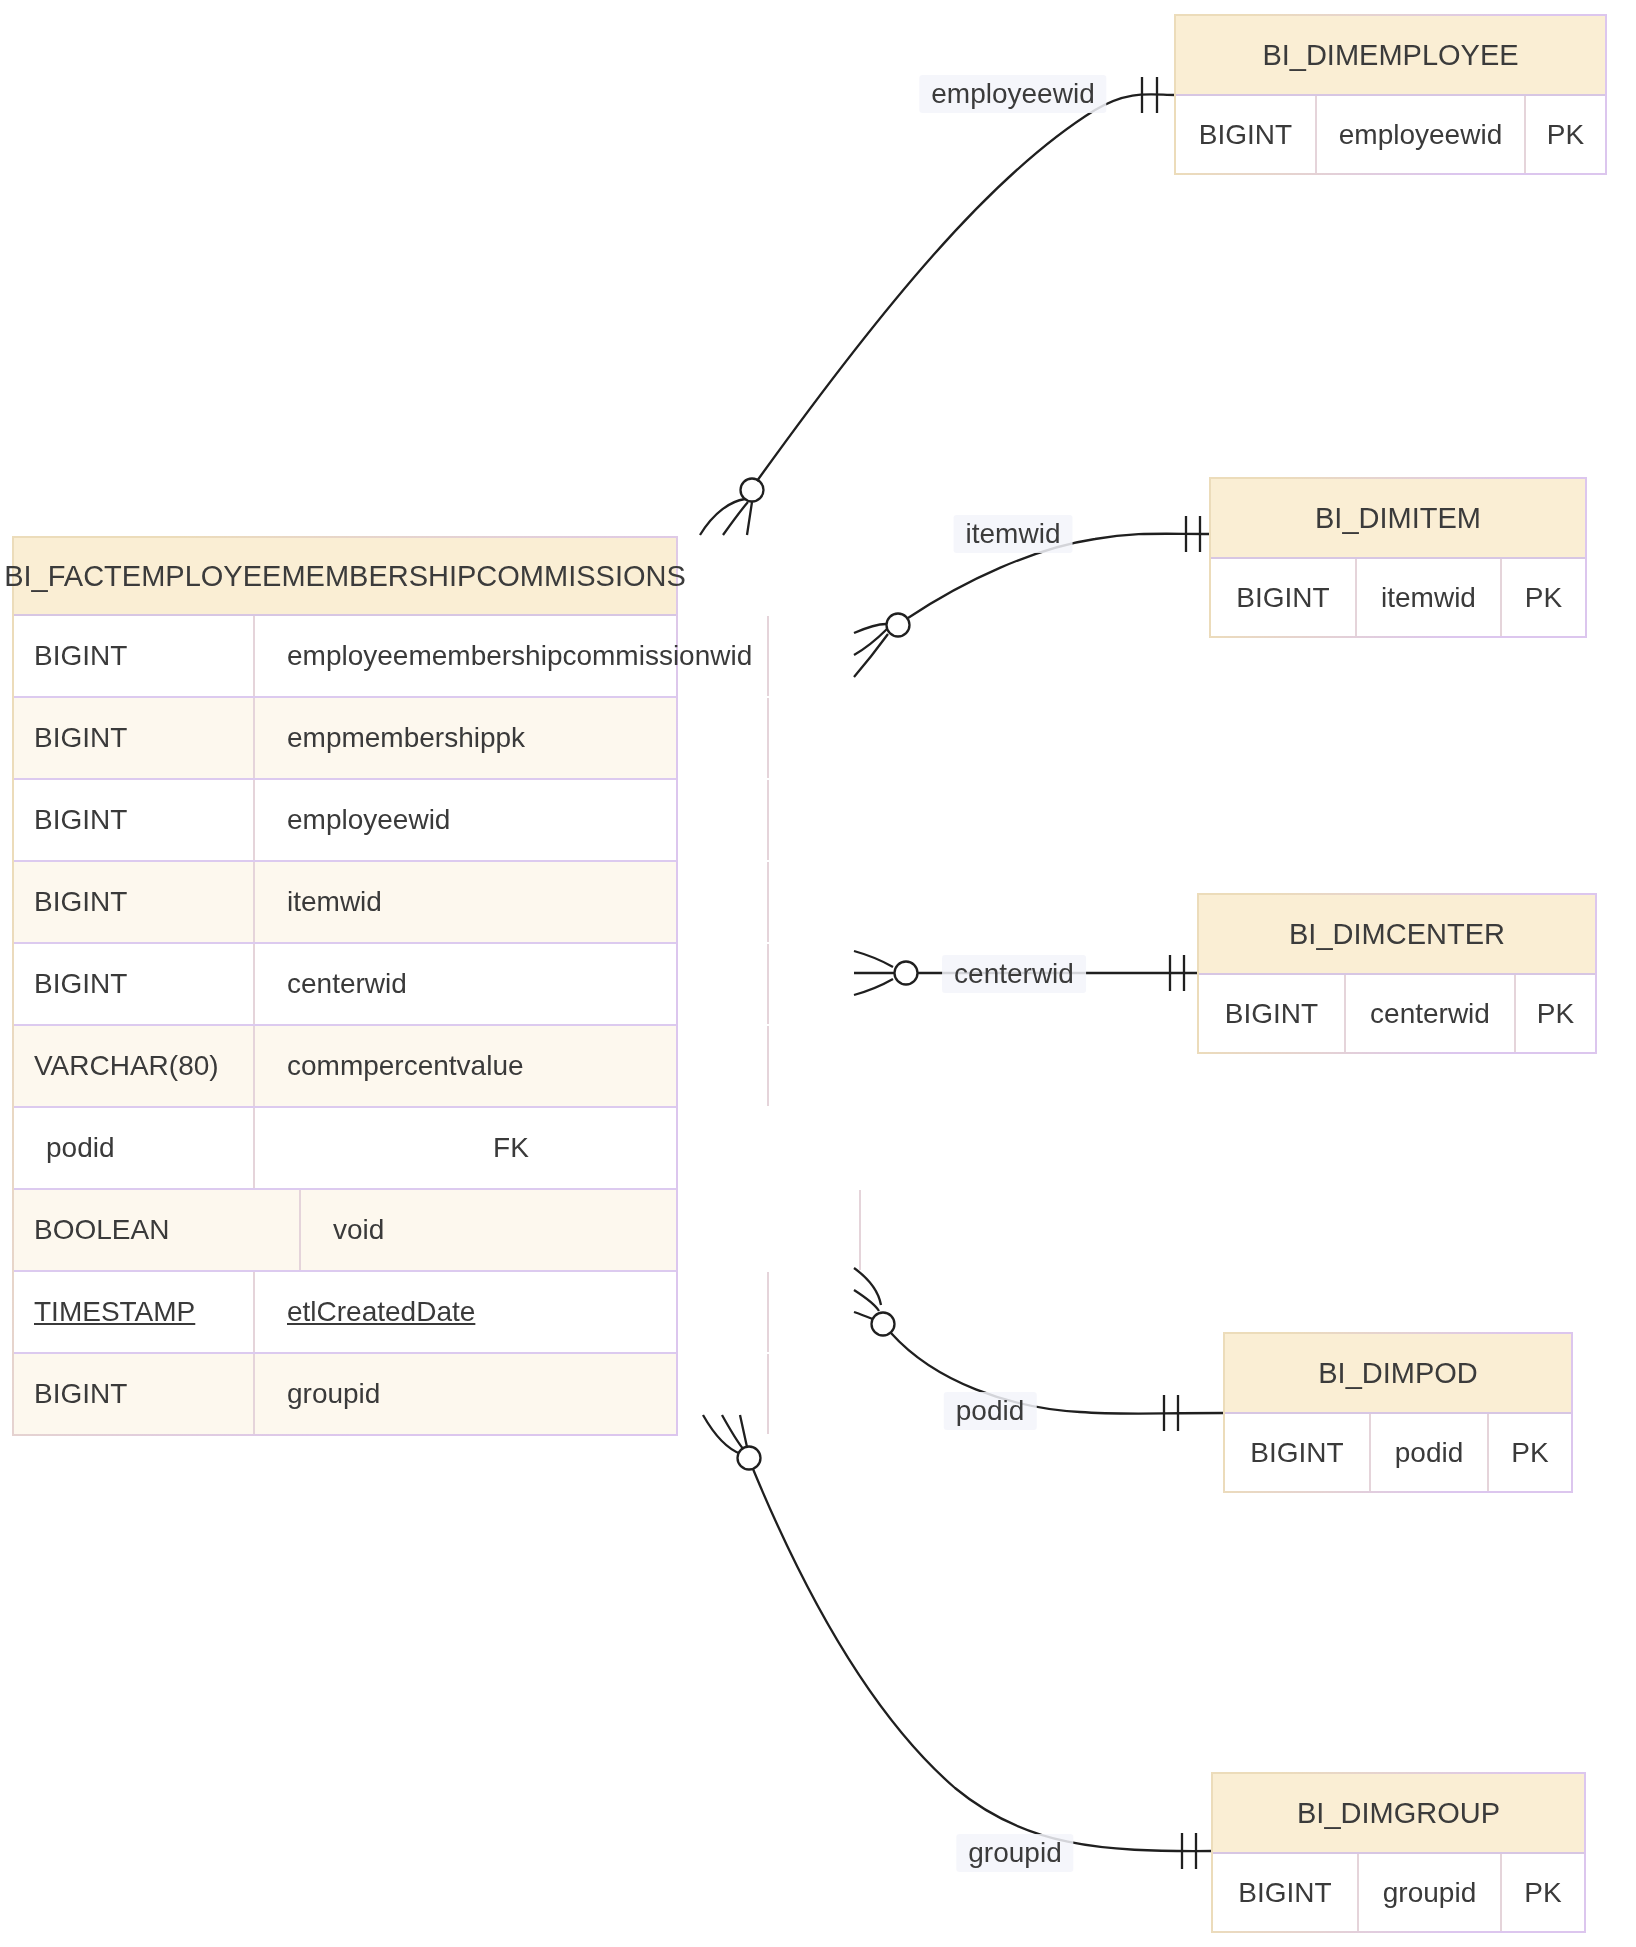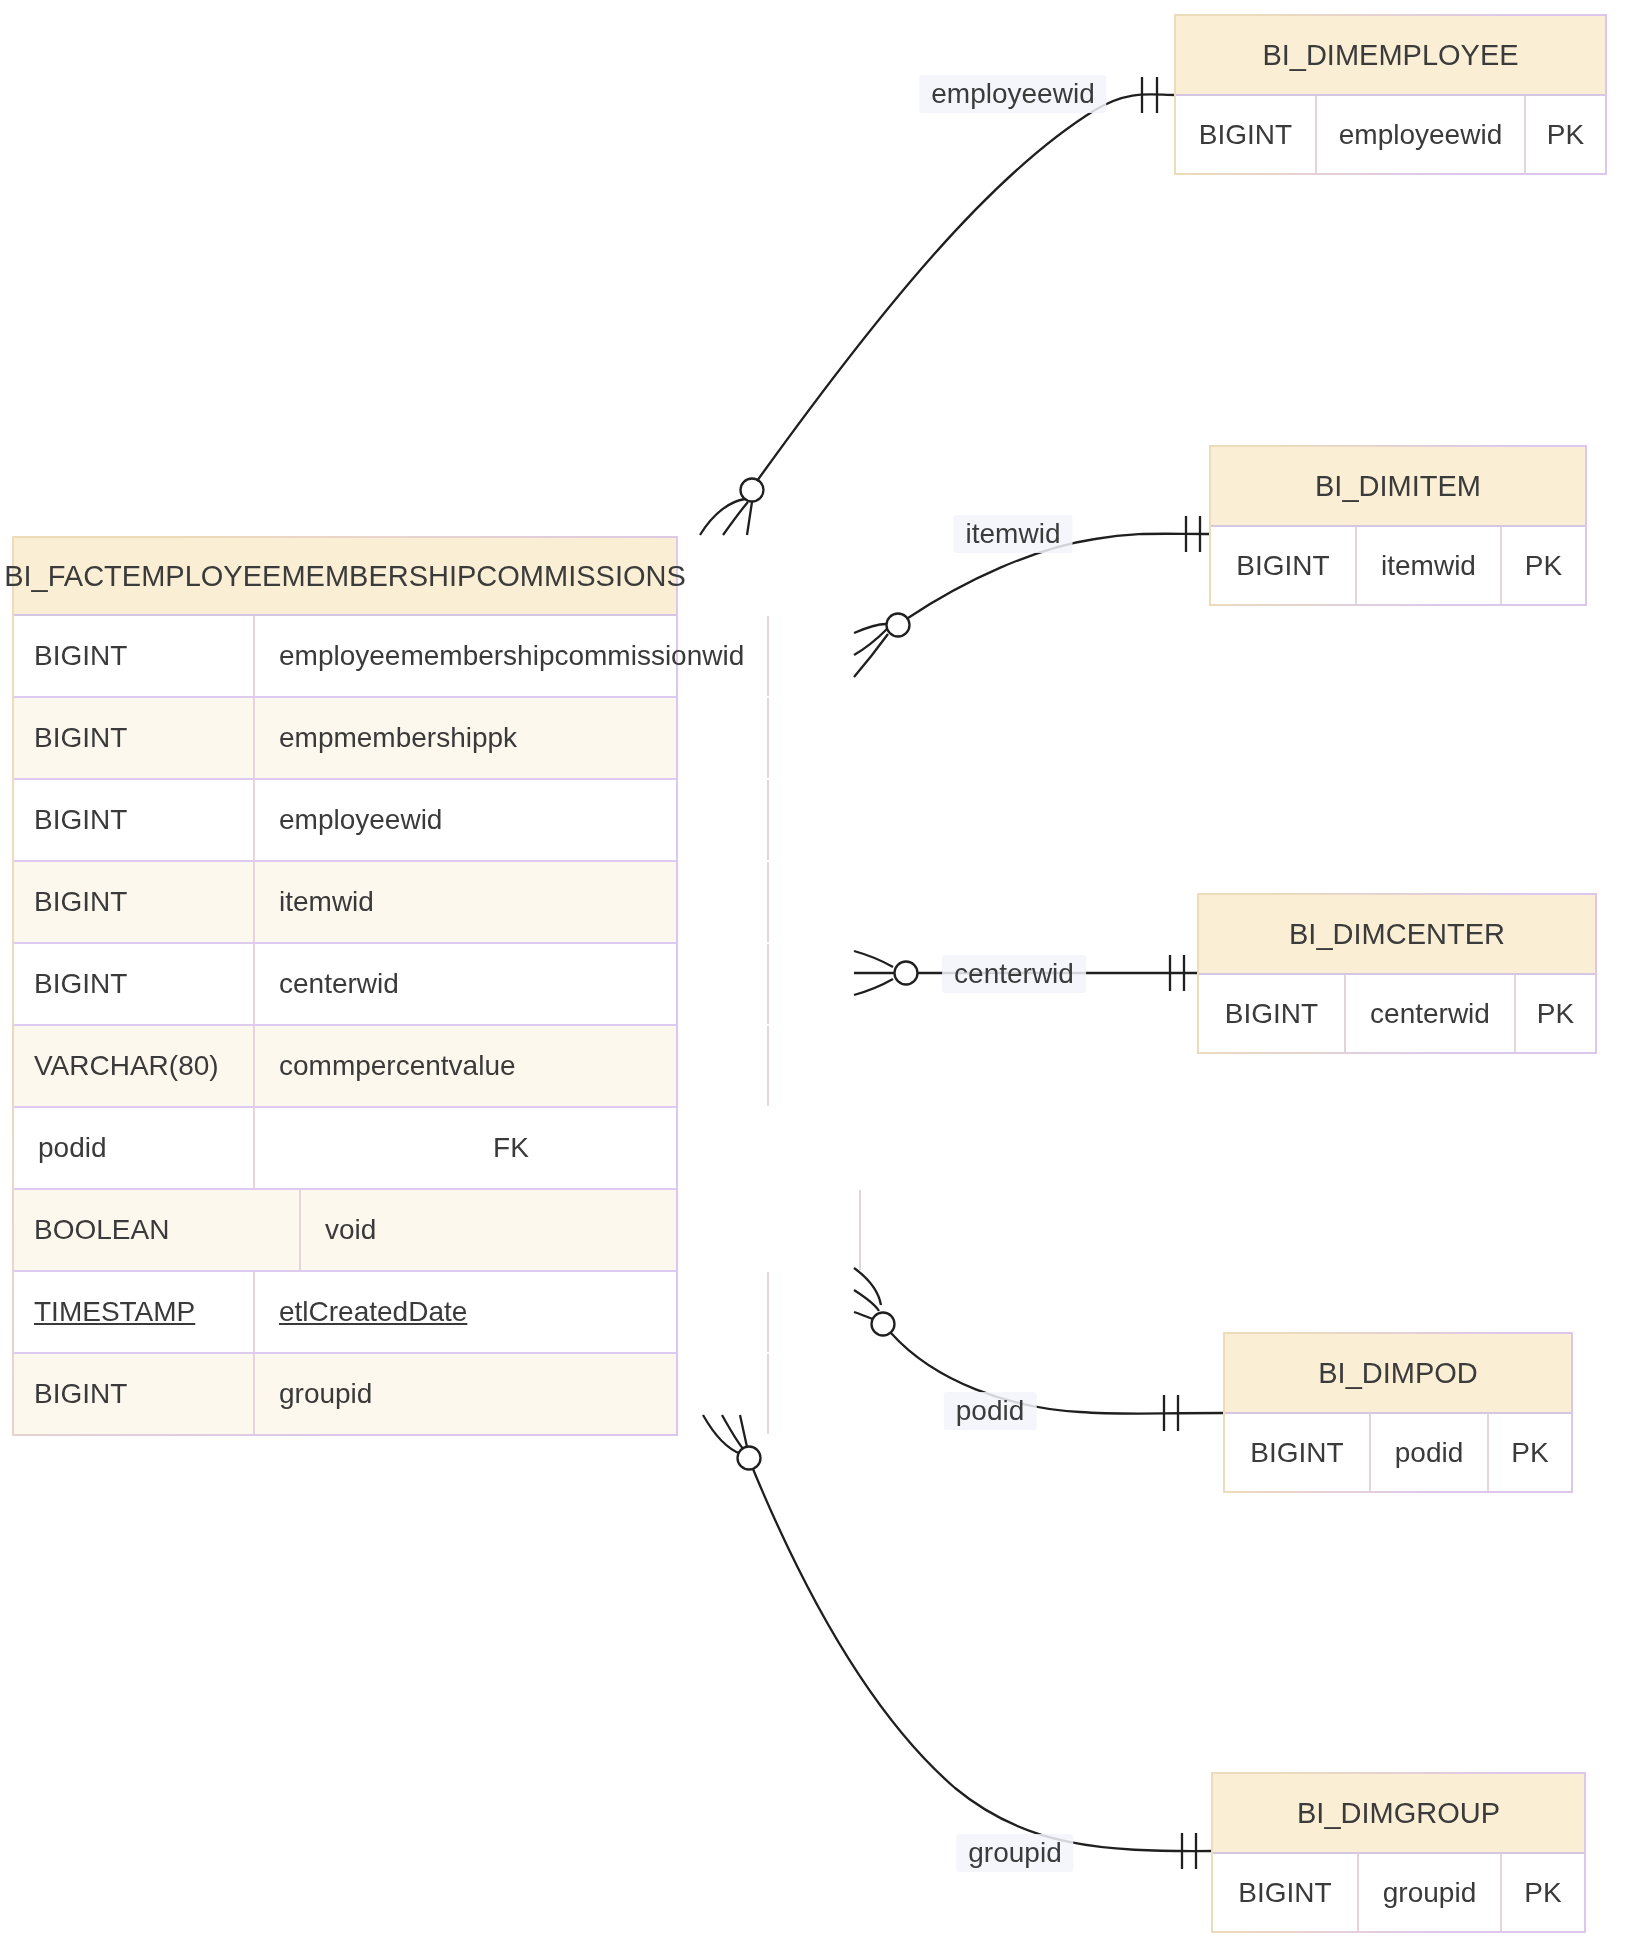--- a/index.html
+++ b/index.html
@@ -41,21 +41,21 @@
   .tbl > .trow ~ .trow { border-top: 2px solid #dccaef; }
   .fact > .trow:nth-child(odd) { background: #fdf8ee; }
   .cell {
     display: flex;
     align-items: center;
     overflow: hidden;
     white-space: nowrap;
   }
   .cell + .cell { border-left: 2px solid #e5d4da; }
   .fact .cell.c-type { padding-left: 20px; }
-  .fact .cell.c-name { padding-left: 24px; }
+  .fact .cell.c-name { padding-left: 32px; }
   .cell.c-key { justify-content: center; }
   .dim .cell { justify-content: center; }
 
   .rel-label {
     position: absolute;
     transform: translate(-50%, -50%);
     background: rgba(243, 244, 250, 0.85);
     padding: 5px 12px;
     font-size: 28px;
     color: #3b3b3b;
@@ -161,21 +161,21 @@
 
   <div class="tbl dim" style="left:1174px; top:14px; width:433px;">
     <div class="thead">BI_DIMEMPLOYEE</div>
     <div class="trow" style="grid-template-columns:139px 209px auto;">
       <div class="cell c-type">BIGINT</div>
       <div class="cell c-name">employeewid</div>
       <div class="cell c-key">PK</div>
     </div>
   </div>
 
-  <div class="tbl dim" style="left:1209px; top:445px; width:378px;">
+  <div class="tbl dim" style="left:1209px; top:477px; width:378px;">
     <div class="thead">BI_DIMITEM</div>
     <div class="trow" style="grid-template-columns:144px 145px auto;">
       <div class="cell c-type">BIGINT</div>
       <div class="cell c-name">itemwid</div>
       <div class="cell c-key">PK</div>
     </div>
   </div>
 
   <div class="tbl dim" style="left:1197px; top:893px; width:400px;">
     <div class="thead">BI_DIMCENTER</div>

